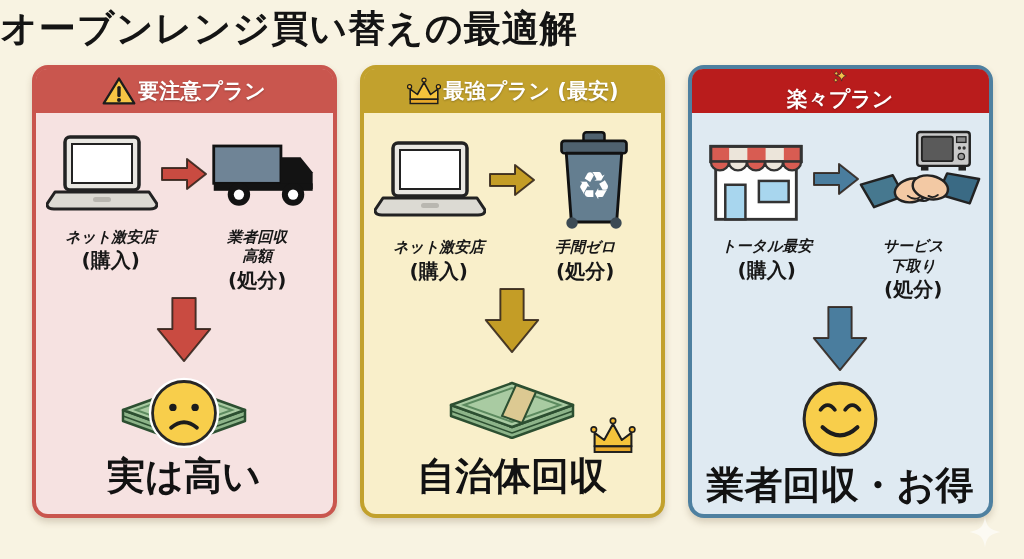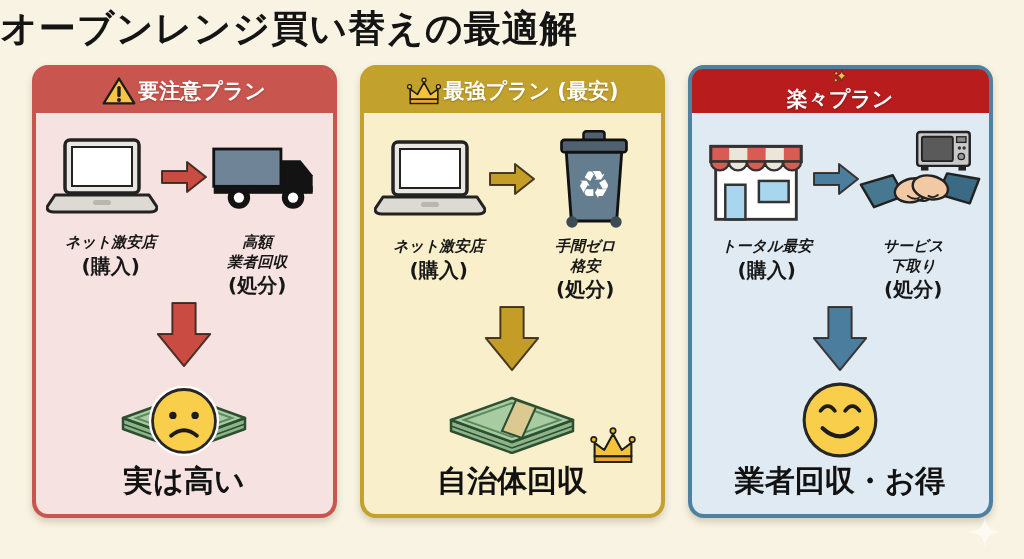--- a/index.html
+++ b/index.html
@@ -83,21 +83,21 @@
     display:flex;
     justify-content:center;
     align-items:center;
   }
   .overlay-face { position:absolute; left:50%; top:50%; transform:translate(-50%,-46%); }
   .result-crown { position:absolute; right:24px; bottom:-6px; }
 
   .result-text {
     margin-top:auto;
     text-align:center;
-    font-size:30px;
+    font-size:38px;
     font-weight:800;
     color:#121212;
     padding-bottom:12px;
   }
 
   .watermark { position:absolute; right:22px; bottom:10px; opacity:.8; }
 </style>
 </head>
 <body>
 
@@ -141,22 +141,22 @@
         </svg>
       </div>
     </div>
 
     <div class="labels-row">
       <div class="label-block">
         <div class="label-line">ネット激安店</div>
         <div class="label-note">(購入)</div>
       </div>
       <div class="label-block">
+        <div class="label-line">業者回収</div>
         <div class="label-line">高額</div>
-        <div class="label-line">業者回収</div>
         <div class="label-note">(処分)</div>
       </div>
     </div>
 
     <div class="down-arrow-wrap">
       <svg class="block-arrow" width="58" height="66" viewBox="0 0 58 68">
         <polygon points="17,1 41,1 41,33 56,33 29,66 2,33 17,33"></polygon>
       </svg>
     </div>
 
@@ -217,21 +217,20 @@
       </div>
     </div>
 
     <div class="labels-row">
       <div class="label-block">
         <div class="label-line">ネット激安店</div>
         <div class="label-note">(購入)</div>
       </div>
       <div class="label-block">
         <div class="label-line">手間ゼロ</div>
-        <div class="label-line">格安</div>
         <div class="label-note">(処分)</div>
       </div>
     </div>
 
     <div class="down-arrow-wrap">
       <svg class="block-arrow" width="58" height="66" viewBox="0 0 58 68">
         <polygon points="17,1 41,1 41,33 56,33 29,66 2,33 17,33"></polygon>
       </svg>
     </div>
 

